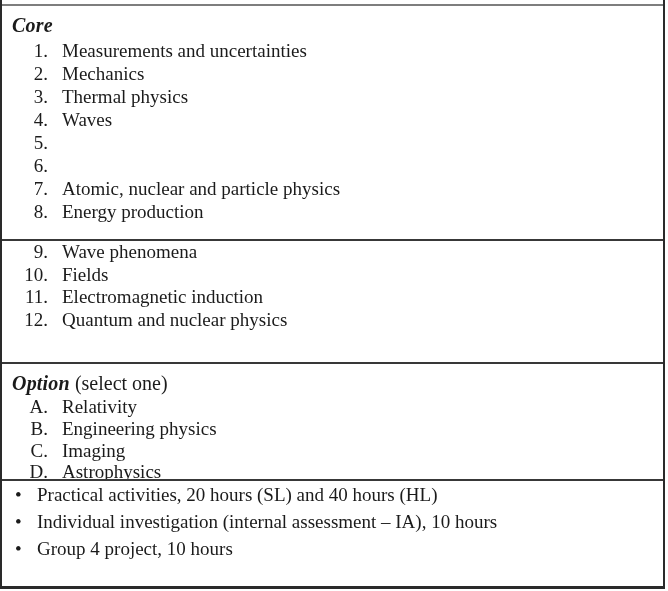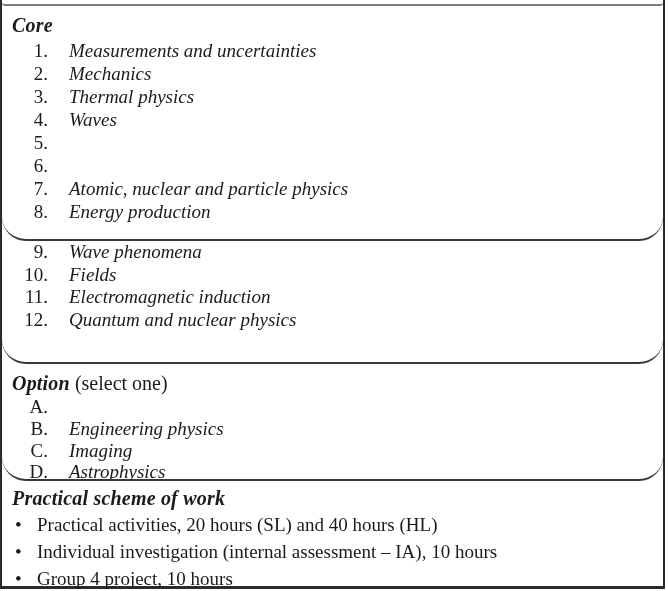--- a/index.html
+++ b/index.html
@@ -21,21 +21,20 @@
     box-sizing: border-box;
     border-left: 2px solid #2a2a2a;
     border-right: 2px solid #2a2a2a;
     border-bottom: 3px solid #2a2a2a;
     background: #ffffff;
   }
   .row {
     box-sizing: border-box;
     border-bottom: 2px solid #383838;
     overflow: hidden;
-    border-radius: 24px;
   }
   .row.partial { height: 6px; border-bottom: 2px solid #7e7e7e; }
   .row.sec-core      { height: 235px; }
   .row.sec-ahl       { height: 123px; }
   .row.sec-option    { height: 117px; }
   .row.sec-practical { height: 108px; border-bottom: none; }
 
   .heading {
     margin: 0;
     font-size: 20px;
@@ -55,21 +54,21 @@
     line-height: 23px;
   }
   .sec-ahl .li    { line-height: 22.5px; }
   .sec-option .li { line-height: 21.8px; }
   .num {
     flex: none;
     width: 46px;
     text-align: right;
     box-sizing: border-box;
   }
-  .lbl { margin-left: 21px; white-space: pre; font-style: italic; }
+  .lbl { margin-left: 14px; white-space: pre; }
 
   .bl {
     display: flex;
     font-size: 19px;
     line-height: 27px;
     padding-left: 13px;
   }
   .bullet { flex: none; width: 22px; }
   .bl .txt { white-space: pre; }
 </style>
@@ -136,38 +135,38 @@
             <span class="lbl">Quantum and nuclear physics</span>
           </div>
       </div>
     </section>
 
     <section class="row sec-option">
       <h3 class="heading"><span>Option</span><span class="h-suffix"> (select one)</span></h3>
       <div>
         <div class="li">
             <span class="num">A.</span>
+            <span class="lbl">Relativity</span>
           </div>
         <div class="li">
             <span class="num">B.</span>
             <span class="lbl">Engineering physics</span>
           </div>
         <div class="li">
             <span class="num">C.</span>
             <span class="lbl">Imaging</span>
           </div>
         <div class="li">
             <span class="num">D.</span>
             <span class="lbl">Astrophysics</span>
           </div>
       </div>
     </section>
 
     <section class="row sec-practical">
-      <h3 class="heading"><span>Practical scheme of work</span></h3>
       <div>
         <div class="bl">
             <span class="bullet">•</span>
             <span class="txt">Practical activities, 20 hours (SL) and 40 hours (HL)</span>
           </div>
         <div class="bl">
             <span class="bullet">•</span>
             <span class="txt">Individual investigation (internal assessment – IA), 10 hours</span>
           </div>
         <div class="bl">

